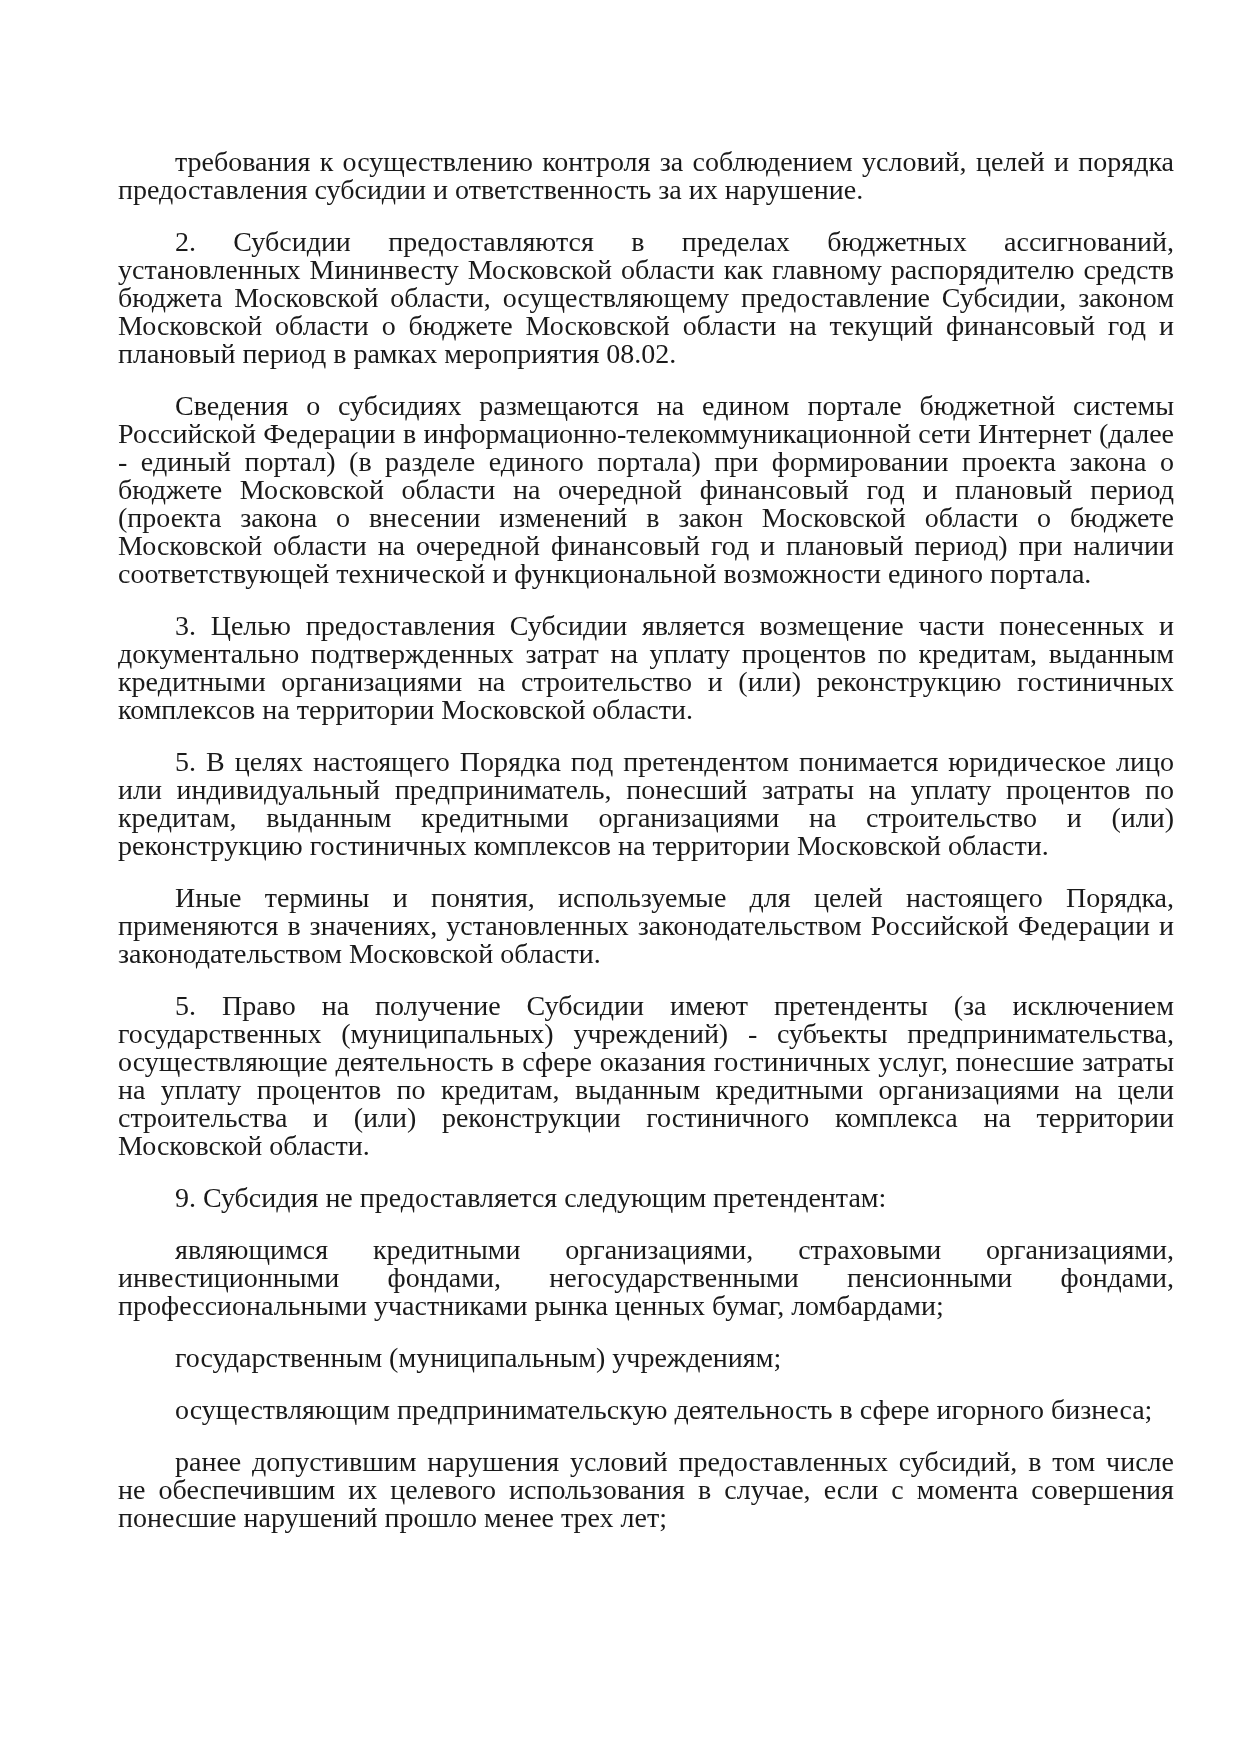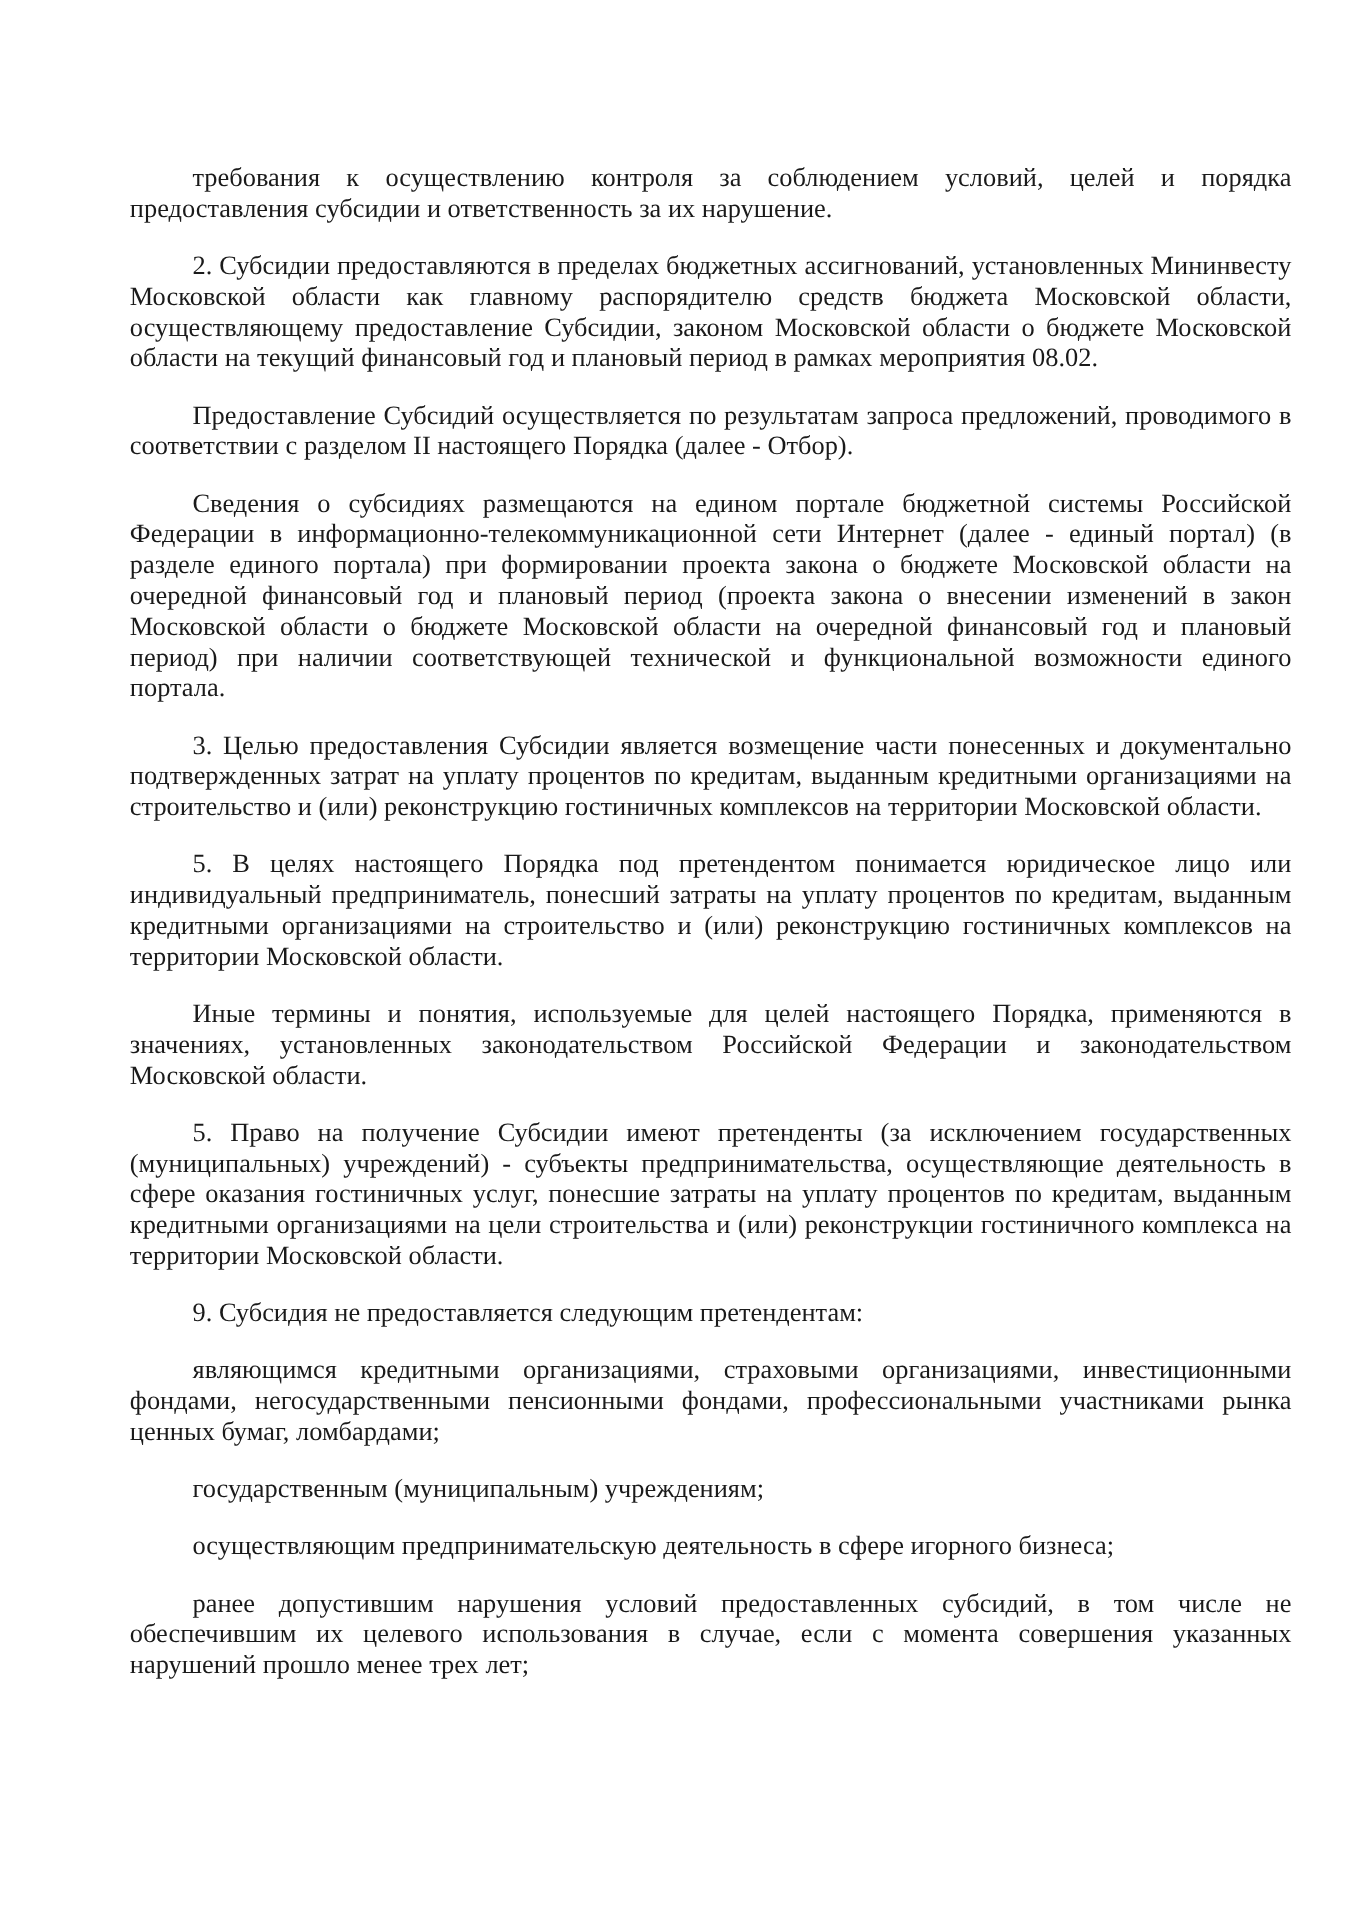--- a/index.html
+++ b/index.html
@@ -20,45 +20,44 @@
       width: 1240px;
       height: 1754px;
       background: #ffffff;
     }
     .text-body {
       position: absolute;
       left: 118px;
       top: 148px;
       width: 1056px;
       font-family: "Liberation Serif", serif;
-      font-size: 24px;
+      font-size: 28px;
       line-height: 28px;
       color: #1a1a1a;
     }
     .para {
       margin: 0;
       text-align: justify;
       text-indent: 57px;
     }
     .para.gap {
       margin-top: 24px;
     }
   </style>
 </head>
 <body>
 
 <div class="page">
   <div class="text-body">
     <p class="para">требования к осуществлению контроля за соблюдением условий, целей и порядка предоставления субсидии и ответственность за их нарушение.</p>
     <p class="para gap">2. Субсидии предоставляются в пределах бюджетных ассигнований, установленных Мининвесту Московской области как главному распорядителю средств бюджета Московской области, осуществляющему предоставление Субсидии, законом Московской области о бюджете Московской области на текущий финансовый год и плановый период в рамках мероприятия 08.02.</p>
-    <p class="para gap">Предоставление Субсидий осуществляется по результатам запроса предложений, проводимого в соответствии с разделом II настоящего Порядка (далее - Отбор).</p>
     <p class="para gap">Сведения о субсидиях размещаются на едином портале бюджетной системы Российской Федерации в информационно-телекоммуникационной сети Интернет (далее - единый портал) (в разделе единого портала) при формировании проекта закона о бюджете Московской области на очередной финансовый год и плановый период (проекта закона о внесении изменений в закон Московской области о бюджете Московской области на очередной финансовый год и плановый период) при наличии соответствующей технической и функциональной возможности единого портала.</p>
     <p class="para gap">3. Целью предоставления Субсидии является возмещение части понесенных и документально подтвержденных затрат на уплату процентов по кредитам, выданным кредитными организациями на строительство и (или) реконструкцию гостиничных комплексов на территории Московской области.</p>
     <p class="para gap">5. В целях настоящего Порядка под претендентом понимается юридическое лицо или индивидуальный предприниматель, понесший затраты на уплату процентов по кредитам, выданным кредитными организациями на строительство и (или) реконструкцию гостиничных комплексов на территории Московской области.</p>
     <p class="para gap">Иные термины и понятия, используемые для целей настоящего Порядка, применяются в значениях, установленных законодательством Российской Федерации и законодательством Московской области.</p>
     <p class="para gap">5. Право на получение Субсидии имеют претенденты (за исключением государственных (муниципальных) учреждений) - субъекты предпринимательства, осуществляющие деятельность в сфере оказания гостиничных услуг, понесшие затраты на уплату процентов по кредитам, выданным кредитными организациями на цели строительства и (или) реконструкции гостиничного комплекса на территории Московской области.</p>
     <p class="para gap">9. Субсидия не предоставляется следующим претендентам:</p>
     <p class="para gap">являющимся кредитными организациями, страховыми организациями, инвестиционными фондами, негосударственными пенсионными фондами, профессиональными участниками рынка ценных бумаг, ломбардами;</p>
     <p class="para gap">государственным (муниципальным) учреждениям;</p>
     <p class="para gap">осуществляющим предпринимательскую деятельность в сфере игорного бизнеса;</p>
-    <p class="para gap">ранее допустившим нарушения условий предоставленных субсидий, в том числе не обеспечившим их целевого использования в случае, если с момента совершения указанных нарушений прошло менее трех лет;</p>
+    <p class="para gap">ранее допустившим нарушения условий предоставленных субсидий, в том числе не обеспечившим их целевого использования в случае, если с момента совершения понесшие нарушений прошло менее трех лет;</p>
   </div>
 </div>
 
 </body></html>

